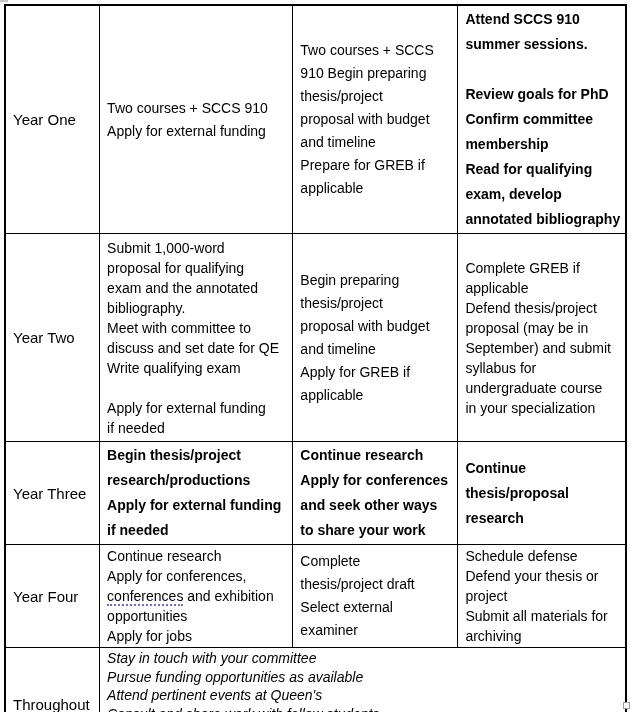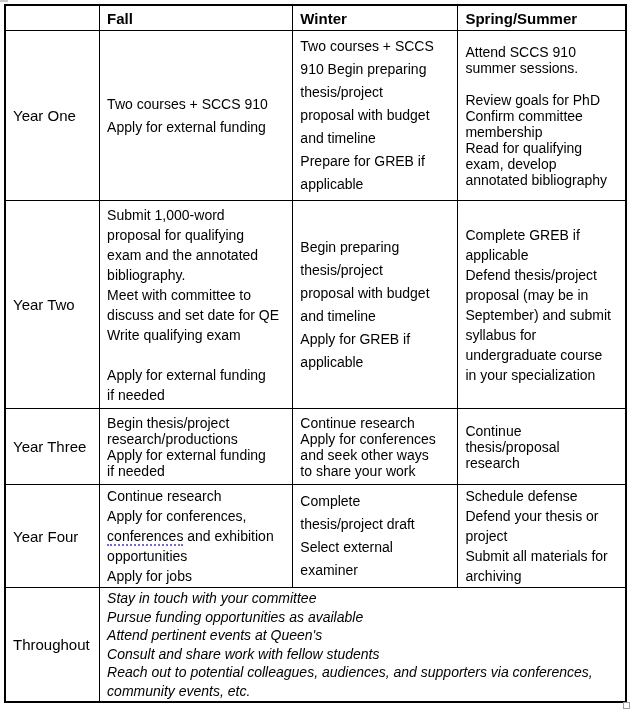--- a/index.html
+++ b/index.html
@@ -44,21 +44,21 @@
     font-size: 15px;
     font-weight: normal;
     white-space: nowrap;
   }
   td.cell {
     font-size: 14px;
     line-height: 20px;
     white-space: pre-line;
   }
   td.loose  { line-height: 23px; }
-  td.tight  { line-height: 16px; }
+  td.tight  { line-height: 25px; font-weight: bold; }
   td.xtight { line-height: 18.5px; font-style: italic; }
   .spellcheck {
     border-bottom: 2px dotted #7b68c9;
   }
   .resize-handle {
     position: absolute;
     left: 623px;
     top: 702px;
     width: 7px;
     height: 7px;
@@ -83,26 +83,20 @@
 
   <table class="timeline">
     <colgroup>
       <col style="width:94px">
       <col style="width:192px">
       <col style="width:164px">
       <col style="width:167px">
     </colgroup>
 
     <tbody>
-        <tr>
-      <th class="colhdr"></th>
-      <th class="colhdr">Fall</th>
-      <th class="colhdr">Winter</th>
-      <th class="colhdr">Spring/Summer</th>
-    </tr>
 
     <tr style="height:170px">
       <th class="rowlab">Year One</th>
       <td class="cell loose">Two courses + SCCS 910
 Apply for external funding</td>
       <td class="cell loose">Two courses + SCCS
 910 Begin preparing
 thesis/project
 proposal with budget
 and timeline

